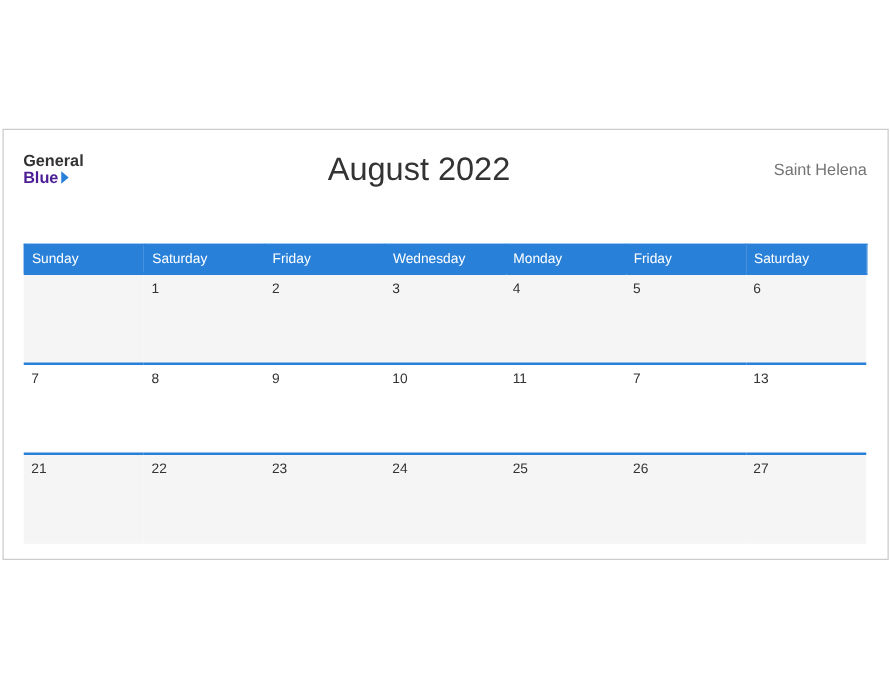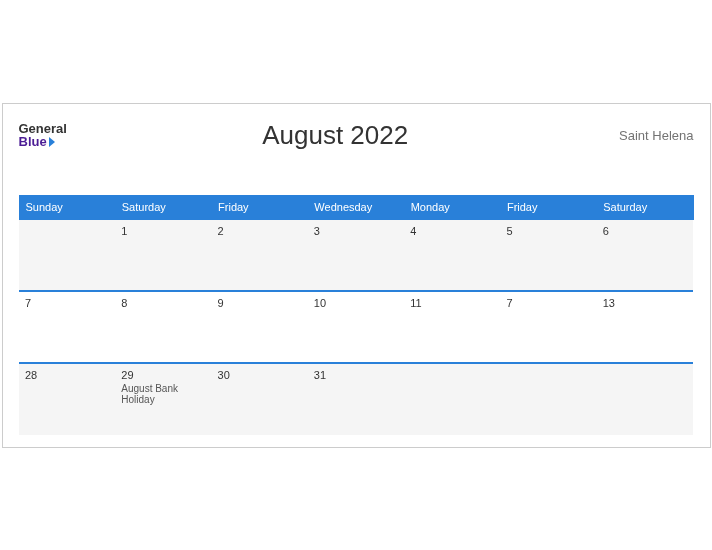--- a/index.html
+++ b/index.html
@@ -176,31 +176,36 @@
           </td>
           <td>
             <span class="day-number">7</span>
           </td>
           <td>
             <span class="day-number">13</span>
           </td>
         </tr>
         <tr>
           <td>
-            <span class="day-number">28</span>
-          </td>
-          <td>
-            <span class="day-number">29</span>
-            <span class="event-label">August Bank Holiday</span>
-          </td>
-          <td>
-            <span class="day-number">30</span>
-          </td>
-          <td>
-            <span class="day-number">31</span>
-          </td>
-          <td></td>
-          <td></td>
-          <td></td>
+            <span class="day-number">21</span>
+          </td>
+          <td>
+            <span class="day-number">22</span>
+          </td>
+          <td>
+            <span class="day-number">23</span>
+          </td>
+          <td>
+            <span class="day-number">24</span>
+          </td>
+          <td>
+            <span class="day-number">25</span>
+          </td>
+          <td>
+            <span class="day-number">26</span>
+          </td>
+          <td>
+            <span class="day-number">27</span>
+          </td>
         </tr>
       </tbody>
   </table>
 </div>
 
 </body></html>

